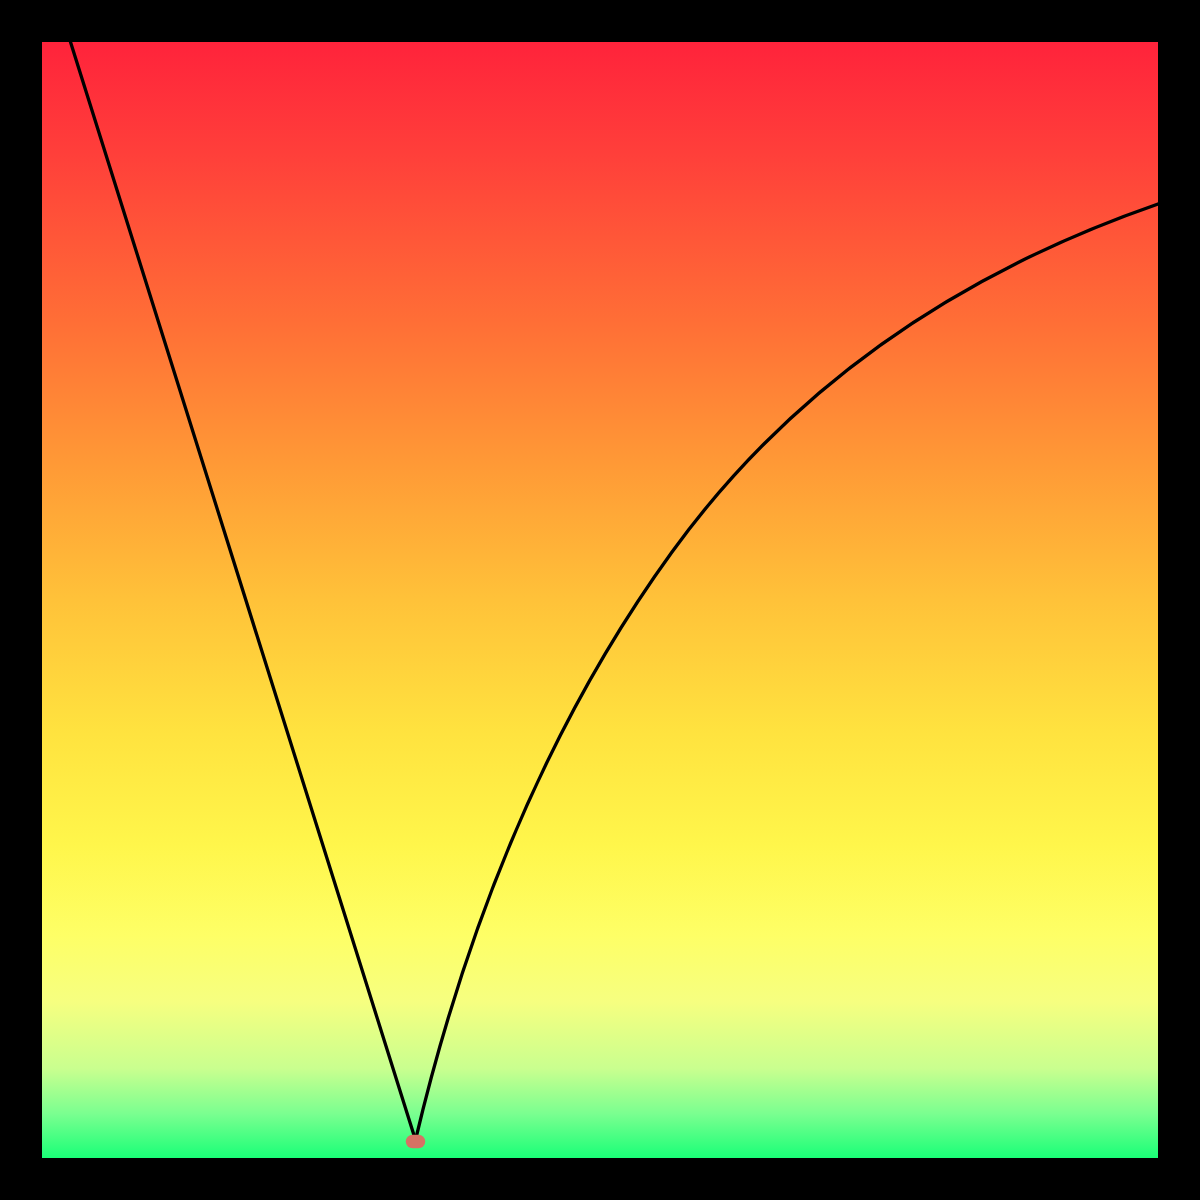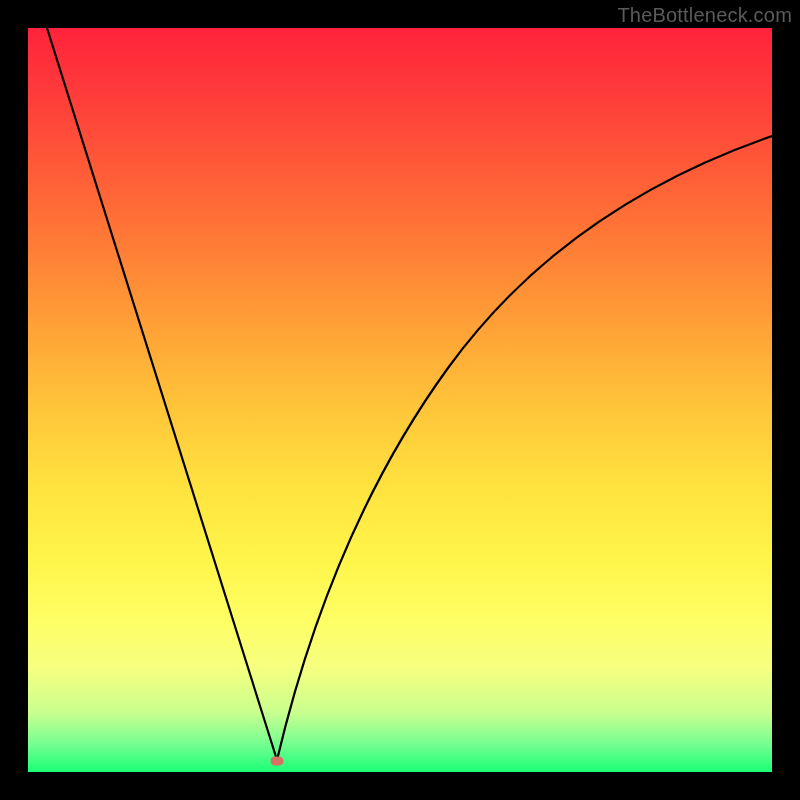--- a/index.html
+++ b/index.html
@@ -61,21 +61,20 @@
     color: #5b5b5b;
     font-size: 20px;
     font-weight: 500;
     letter-spacing: 0.2px;
   }
 </style>
 </head>
 <body>
 
 <div class="frame">
-  <div class="watermark">TheBottleneck.com</div>
 
   <div class="plot">
     <svg class="curve-svg" viewBox="0 0 744 744" preserveAspectRatio="none">
       <path stroke="#000" stroke-width="2.2" fill="none" stroke-linecap="round" stroke-linejoin="round" d="M 19 0 L 249 732"></path>
       <path stroke="#000" stroke-width="2.2" fill="none" stroke-linecap="round" stroke-linejoin="round" d="M 249 732 Q 304 500 420 340 Q 536 180 744 108"></path>
     </svg>
     <div class="marker" style="left: 33.5%; top: 98.5%;"></div>
   </div>
 </div>
 

